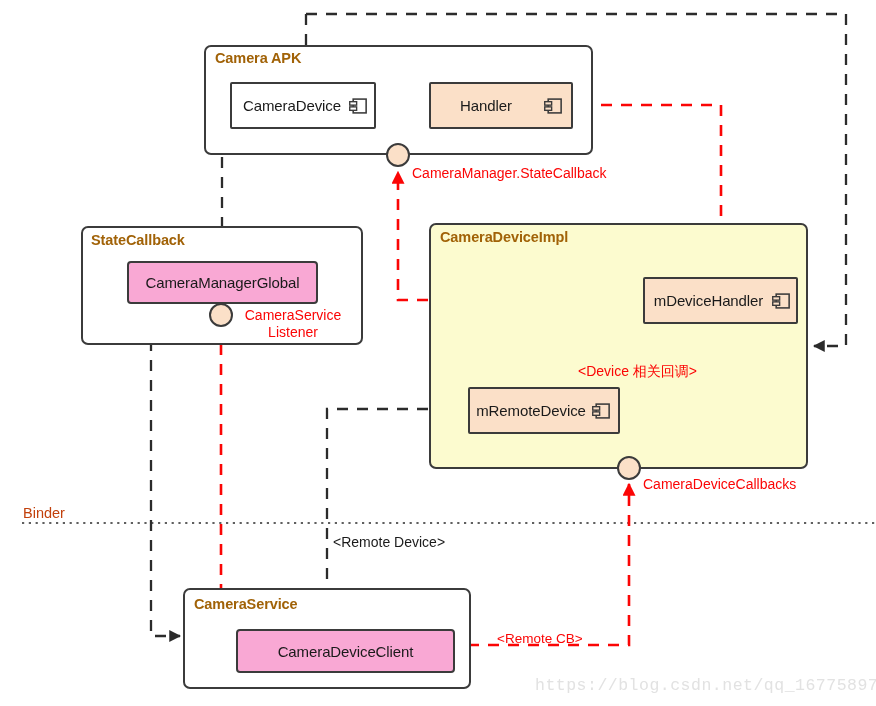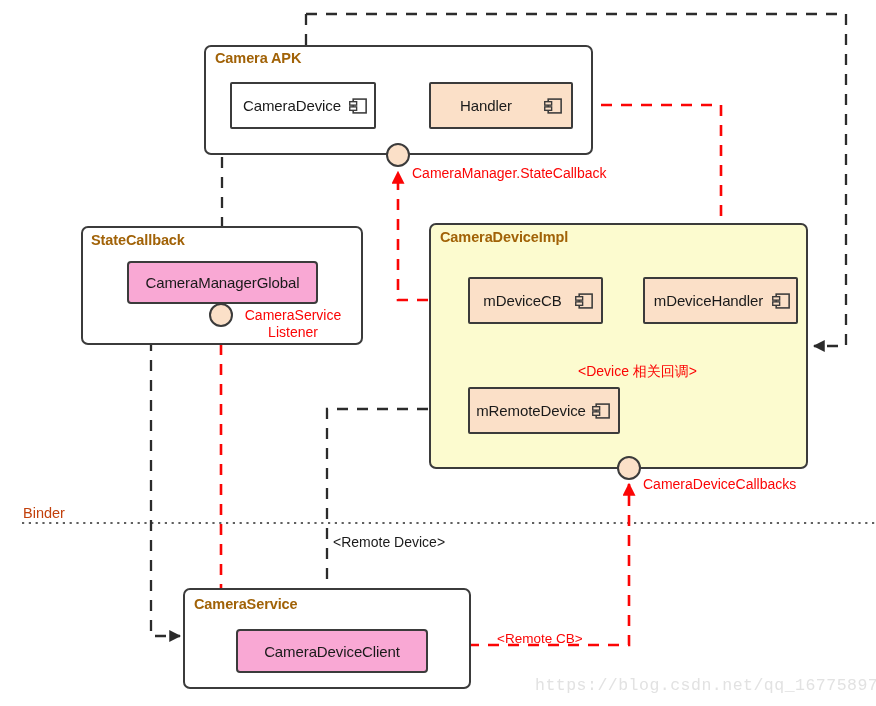--- a/index.html
+++ b/index.html
@@ -180,48 +180,40 @@
       <rect x="6" y="3" width="15" height="16" fill="none" stroke="#3b3b3b" stroke-width="1.8"></rect>
       <rect x="2" y="6" width="8" height="4" fill="#ffffff" stroke="#3b3b3b" stroke-width="1.6"></rect>
       <rect x="2" y="12" width="8" height="4" fill="#ffffff" stroke="#3b3b3b" stroke-width="1.6"></rect>
     </svg>
   </div>
 
   <div class="comp-box rounded" style="left:127px; top:261px; width:191px; height:43px;">
     <span class="comp-label">CameraManagerGlobal</span>
   </div>
 
-  <div class="comp-box peach" style="left:468px; top:277px; width:135px; height:47px;">
-    <span class="comp-label" style="padding-right:26px;">mDeviceCB</span>
-    <svg class="uml-glyph" style="right:8px;" viewBox="0 0 22 22">
-      <rect x="6" y="3" width="15" height="16" fill="none" stroke="#3b3b3b" stroke-width="1.8"></rect>
-      <rect x="2" y="6" width="8" height="4" fill="#fbe0c8" stroke="#3b3b3b" stroke-width="1.6"></rect>
-      <rect x="2" y="12" width="8" height="4" fill="#fbe0c8" stroke="#3b3b3b" stroke-width="1.6"></rect>
-    </svg>
-  </div>
 
   <div class="comp-box peach" style="left:468px; top:387px; width:152px; height:47px;">
     <span class="comp-label" style="padding-right:26px;">mRemoteDevice</span>
     <svg class="uml-glyph" style="right:8px;" viewBox="0 0 22 22">
       <rect x="6" y="3" width="15" height="16" fill="none" stroke="#3b3b3b" stroke-width="1.8"></rect>
       <rect x="2" y="6" width="8" height="4" fill="#fbe0c8" stroke="#3b3b3b" stroke-width="1.6"></rect>
       <rect x="2" y="12" width="8" height="4" fill="#fbe0c8" stroke="#3b3b3b" stroke-width="1.6"></rect>
     </svg>
   </div>
 
   <div class="comp-box peach" style="left:643px; top:277px; width:155px; height:47px;">
     <span class="comp-label" style="padding-right:24px;">mDeviceHandler</span>
     <svg class="uml-glyph" style="right:6px;" viewBox="0 0 22 22">
       <rect x="6" y="3" width="15" height="16" fill="none" stroke="#3b3b3b" stroke-width="1.8"></rect>
       <rect x="2" y="6" width="8" height="4" fill="#fbe0c8" stroke="#3b3b3b" stroke-width="1.6"></rect>
       <rect x="2" y="12" width="8" height="4" fill="#fbe0c8" stroke="#3b3b3b" stroke-width="1.6"></rect>
     </svg>
   </div>
 
-  <div class="comp-box rounded" style="left:236px; top:629px; width:192px; height:44px;">
+  <div class="comp-box rounded" style="left:236px; top:629px; width:219px; height:44px;">
     <span class="comp-label">CameraDeviceClient</span>
   </div>
 
   <div class="port-circle" style="left:386px; top:143px;"></div>
 
   <div class="port-circle" style="left:209px; top:303px;"></div>
 
   <div class="port-circle" style="left:617px; top:456px;"></div>
 
   <div class="edge-label red" style="left:412px; top:165px;">CameraManager.StateCallback</div>

